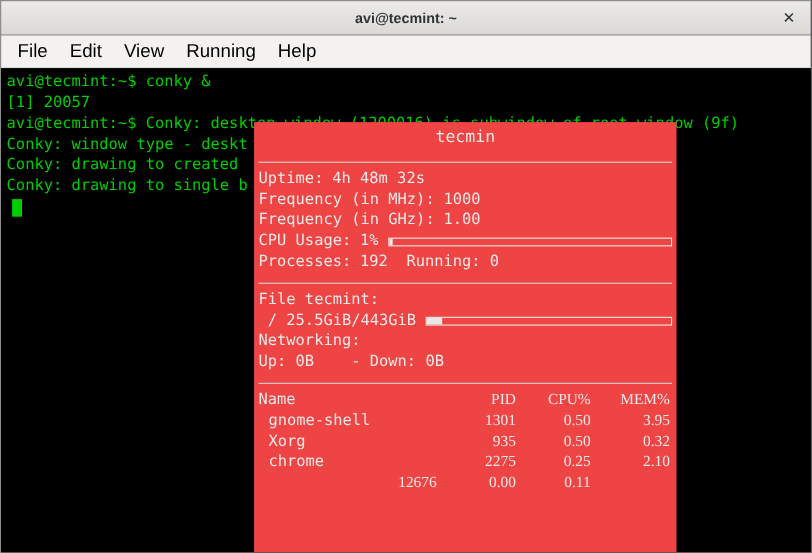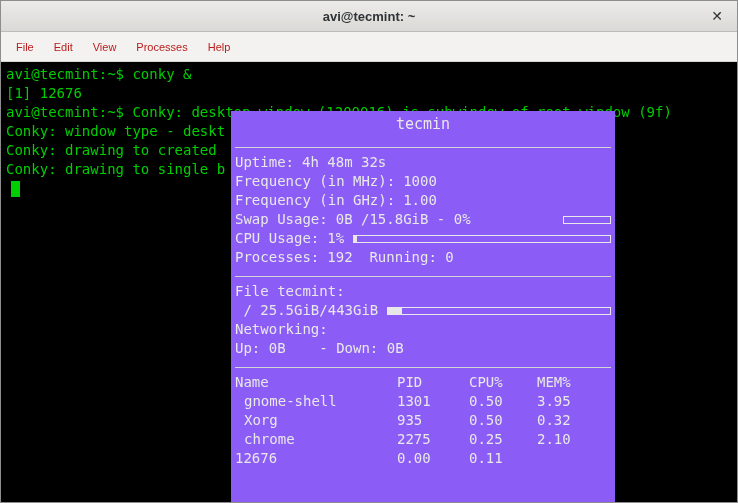--- a/index.html
+++ b/index.html
@@ -11,71 +11,71 @@
   
   .titlebar { height:31px; flex:none; background:linear-gradient(#edebe9,#dbd9d6); border-bottom:1px solid #bdbbb8;
               position:relative; display:flex; align-items:center; justify-content:center; }
   .title { font-size:13px; font-weight:bold; color:#2e3436; }
   .close-btn { position:absolute; right:8px; top:0; height:100%; display:flex; align-items:center;
                font-size:14px; color:#2e3436; padding:0 6px; cursor:pointer; }
 
   
   .menubar { height:30px; flex:none; background:#f4f2f0; border-bottom:1px solid #d8d6d3;
              display:flex; align-items:center; padding-left:5px; }
-  .menu-item { font-size:11px; color:#b91c1c; padding:5px 10px; cursor:pointer; }
+  .menu-item { font-size:17px; color:#000000; padding:5px 10px; cursor:pointer; }
 
   
   .terminal { flex:1; position:relative; background:#000; overflow:hidden;
               font-family:"DejaVu Sans Mono", monospace; font-size:14px; }
   .term-lines { padding:3px 5px; }
   .term-line { height:19px; line-height:19px; color:#00CE00; white-space:pre; }
   .cursor { width:9px; height:16px; background:#00CE00; margin:2px 0 0 5px; }
 
   
-  .conky { position:absolute; left:230px; top:49px; width:384px; bottom:0; background:#8b5cf6;
+  .conky { position:absolute; left:230px; top:49px; width:384px; bottom:0; background:#ef4444;
            color:#e8e8e8; padding:0 4px; font-family:"DejaVu Sans Mono", monospace; font-size:14px; }
   .c-host { height:26px; line-height:26px; text-align:center; font-size:15px; }
   .c-rule { border:none; border-top:1px solid #d4d4d4; margin:10px 0 5px 0; }
   .c-rule.mid { margin-top:9px; }
   .c-row { display:flex; align-items:center; height:19px; line-height:19px;text-align:right; }
   .c-row .lbl { margin-right:8px; white-space:pre; }
   .c-row .val { white-space:pre; }
   .bar { height:8px; border:1px solid #e8e8e8; }
   .bar > i { display:block; height:100%; background:#e8e8e8; }
   .bar-sm { width:48px; margin-left:auto; }
   .bar-grow { flex:1; margin-left:9px; }
 
   
   .p-grid { display:grid; grid-template-columns:162px 72px 68px 72px; }
   .p-cell { height:19px; line-height:19px; white-space:pre; }
-  .p-num { text-align:left; }
+  .p-num { text-align:right;font-family:Liberation Serif, serif; }
   .p-name-body { padding-left:9px; }
 </style>
 </head>
 <body>
 
 <div class="window">
 
   <div class="titlebar">
     <span class="title">avi@tecmint: ~</span>
     <span class="close-btn">✕</span>
   </div>
 
   <div class="menubar">
     <span class="menu-item">File</span>
     <span class="menu-item">Edit</span>
     <span class="menu-item">View</span>
-    <span class="menu-item">Processes</span>
+    <span class="menu-item">Running</span>
     <span class="menu-item">Help</span>
   </div>
 
   <div class="terminal">
     <div class="term-lines">
       <div class="term-line">avi@tecmint:~$ conky &amp;</div>
-      <div class="term-line">[1] 12676</div>
+      <div class="term-line">[1] 20057</div>
       <div class="term-line">avi@tecmint:~$ Conky: desktop window (1200016) is subwindow of root window (9f)</div>
       <div class="term-line">Conky: window type - deskt</div>
       <div class="term-line">Conky: drawing to created</div>
       <div class="term-line">Conky: drawing to single b</div>
       <div class="cursor"></div>
     </div>
 
     <div class="conky">
       <div class="c-host">tecmin</div>
       <hr class="c-rule">
@@ -84,27 +84,20 @@
         <span class="lbl">Uptime:</span>
         <span class="val">4h 48m 32s</span>
       </div>
       <div class="c-row">
         <span class="lbl">Frequency (in MHz):</span>
         <span class="val">1000</span>
       </div>
       <div class="c-row">
         <span class="lbl">Frequency (in GHz):</span>
         <span class="val">1.00</span>
-      </div>
-      <div class="c-row">
-        <span class="lbl">Swap Usage:</span>
-        <span class="val">0B /15.8GiB - 0%</span>
-        <span class="bar bar-sm">
-            <i style="width: 0%;"></i>
-          </span>
       </div>
       <div class="c-row">
         <span class="lbl">CPU Usage:</span>
         <span class="val">1%</span>
         <span class="bar bar-grow">
             <i style="width: 1%;"></i>
           </span>
       </div>
       <div class="c-row">
         <span class="lbl">Processes:</span>

